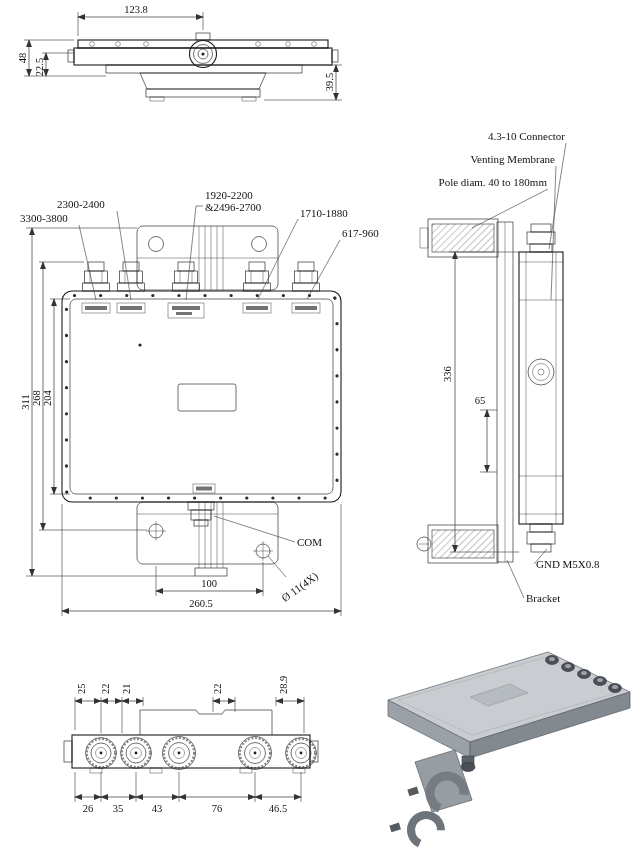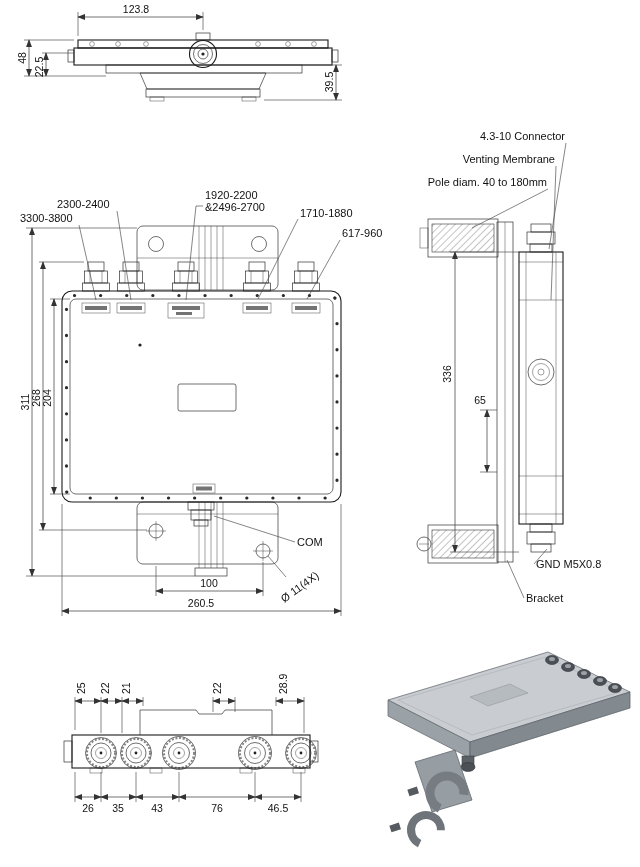--- a/index.html
+++ b/index.html
@@ -1,17 +1,17 @@
 <!DOCTYPE html>
 <html><head>
 <meta charset="utf-8">
 <style>
   html,body{margin:0;padding:0;background:#ffffff;}
   .sheet{position:relative;width:640px;height:867px;background:#fff;overflow:hidden;
-         font-family:Liberation Sans, sans-serif;}
+         font-family:Liberation Serif, serif;}
   svg{position:absolute;left:0;top:0;}
   text{fill:#111;}
   .dim{font-size:10.5px;}
   .ann{font-size:11px;}
   .o1{fill:none;stroke:#1a1a1a;stroke-width:1.1;}
   .o2{fill:none;stroke:#222;stroke-width:0.65;}
   .o3{fill:none;stroke:#333;stroke-width:0.45;}
   .dl{fill:none;stroke:#444;stroke-width:0.65;}   
   .dm{fill:none;stroke:#444;stroke-width:0.75;}   
   .dot{fill:#222;stroke:none;}

